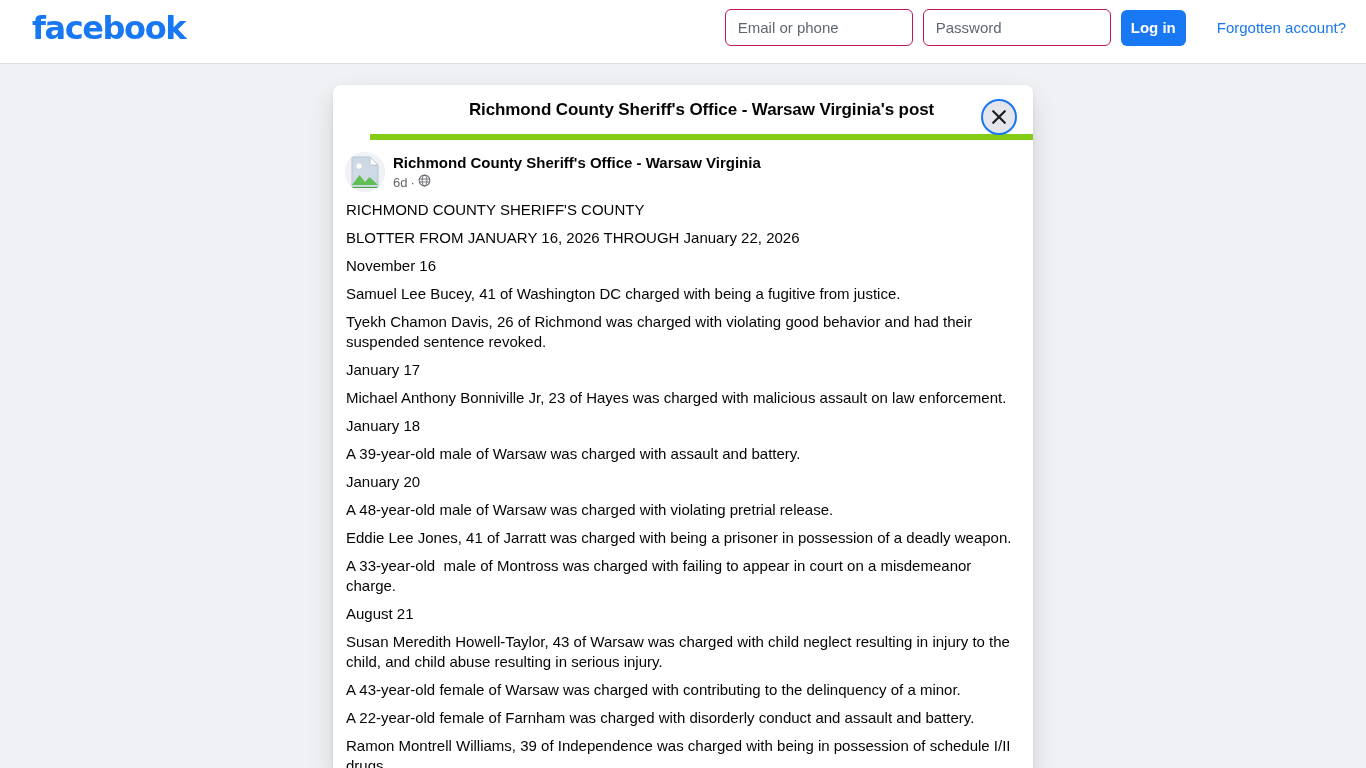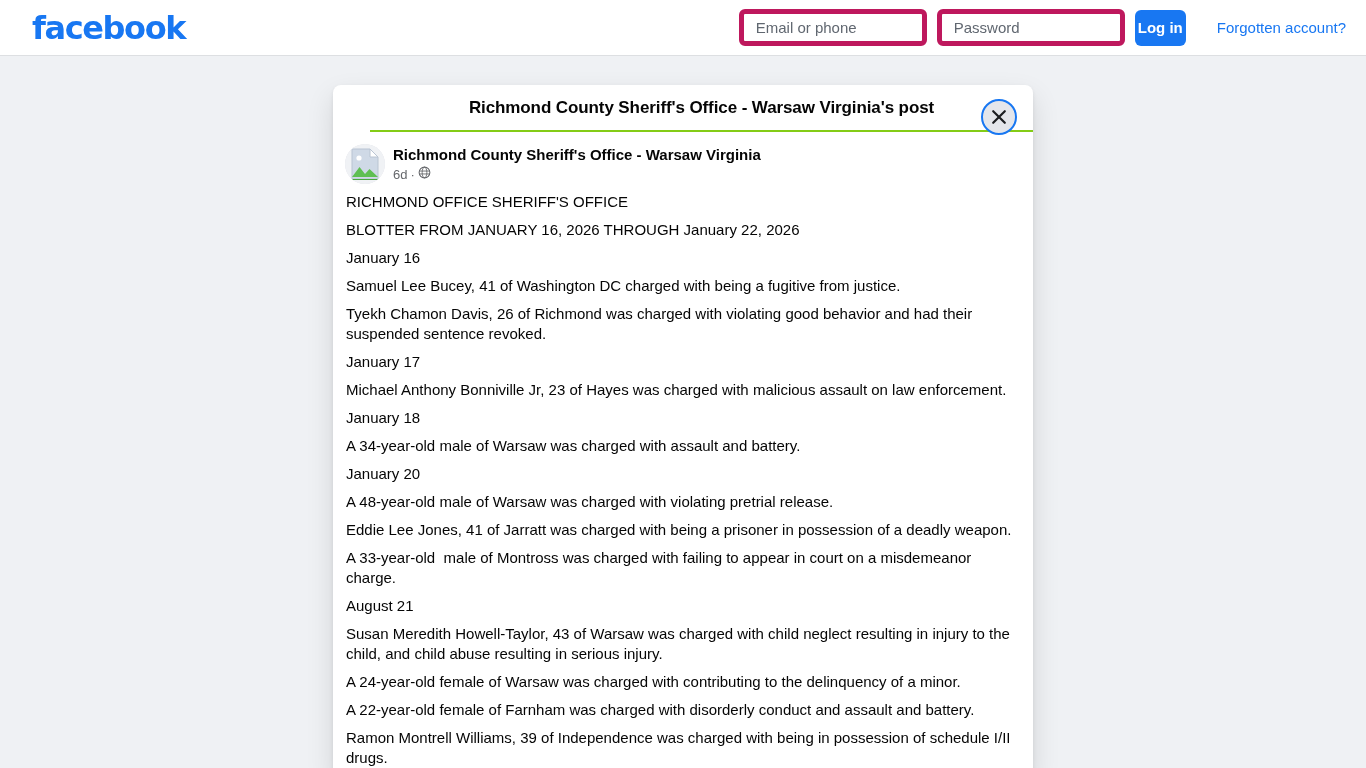--- a/index.html
+++ b/index.html
@@ -6,46 +6,46 @@
   html, body {
     width: 1366px; height: 768px;
     background: #eff1f4;
     font-family: "Liberation Sans", sans-serif;
     overflow: hidden;
   }
 
   
   .topbar {
     position: absolute; top: 0; left: 0;
-    width: 1366px; height: 56px;
+    width: 1366px; height: 64px;
     background: #ffffff;
     border-bottom: 1px solid #dddfe2;
     display: flex; align-items: center;
   }
   .fb-logo {
     position: absolute; left: 32px; top: 11px;
     font-size: 32px; font-weight: bold;
     color: #1877f2; letter-spacing: -1.4px;
     line-height: 34px;
     font-family: "DejaVu Sans", sans-serif;
   }
   .login-form {
     position: absolute; right: 10px; top: 9px;
     display: flex; align-items: center; gap: 10px;
   }
   .login-input {
     width: 188px; height: 37px;
-    border: 5px solid #be185d; border-radius: 6px;
+    border: 1px solid #be185d; border-radius: 6px;
     padding: 0 12px; font-size: 15px; color: #1c1e21;
     background: #fff; outline: none;
     font-family: "Liberation Sans", sans-serif;
   }
   .login-input::placeholder { color: #606770; opacity: 1; }
   .login-btn {
-    height: 36px; padding: 0 3px;
+    height: 36px; padding: 0 10px;
     background: #1877f2; color: #fff;
     border: none; border-radius: 6px;
     font-size: 15px; font-weight: bold; cursor: pointer;
     font-family: "Liberation Sans", sans-serif;
   }
   .forgot-link {
     margin-left: 21px; margin-right: 10px;
     color: #1877f2; font-size: 15px;
     text-decoration: none; cursor: pointer;
     white-space: nowrap;
@@ -56,22 +56,22 @@
     position: absolute;
     left: 333px; top: 85px;
     width: 700px; height: 690px;
     background: #ffffff;
     border-radius: 8px 8px 0 0;
     box-shadow: 0 12px 28px rgba(0,0,0,0.12), 0 2px 4px rgba(0,0,0,0.08);
     overflow: hidden;
   }
   .modal-header {
     position: relative;
-    height: 47px;
-    border-bottom: 2px solid #84cc16;
+    height: 55px;
+    border-bottom: 6px solid #84cc16;
     display: flex; align-items: center; justify-content: center; margin-left: 37px;
   }
   .modal-title {
     font-size: 17px; font-weight: bold;
     color: #050505; letter-spacing: -0.1px;
   }
   .close-btn {
     position: absolute; right: 16px; top: 14px;
     width: 36px; height: 36px; border-radius: 50%;
     background: #e4e6eb;
@@ -173,34 +173,34 @@
               <circle cx="8" cy="8" r="6.6" fill="none" stroke="#65676b" stroke-width="1.3"></circle>
               <ellipse cx="8" cy="8" rx="2.9" ry="6.6" fill="none" stroke="#65676b" stroke-width="1.1"></ellipse>
               <path d="M1.6 6.2 H14.4 M1.6 9.8 H14.4" stroke="#65676b" stroke-width="1.1"></path>
             </svg>
           </span>
         </div>
       </div>
     </div>
 
     <div class="post-body">
-      <div class="para">RICHMOND OFFICE SHERIFF'S OFFICE</div>
+      <div class="para">RICHMOND COUNTY SHERIFF'S COUNTY</div>
       <div class="para">BLOTTER FROM JANUARY 16, 2026 THROUGH January 22, 2026</div>
-      <div class="para">January 16</div>
+      <div class="para">November 16</div>
       <div class="para">Samuel Lee Bucey, 41 of Washington DC charged with being a fugitive from justice.</div>
       <div class="para">Tyekh Chamon Davis, 26 of Richmond was charged with violating good behavior and had their suspended sentence revoked.</div>
       <div class="para">January 17</div>
       <div class="para">Michael Anthony Bonniville Jr, 23 of Hayes was charged with malicious assault on law enforcement.</div>
       <div class="para">January 18</div>
-      <div class="para">A 34-year-old male of Warsaw was charged with assault and battery.</div>
+      <div class="para">A 39-year-old male of Warsaw was charged with assault and battery.</div>
       <div class="para">January 20</div>
       <div class="para">A 48-year-old male of Warsaw was charged with violating pretrial release.</div>
       <div class="para">Eddie Lee Jones, 41 of Jarratt was charged with being a prisoner in possession of a deadly weapon.</div>
       <div class="para">A 33-year-old  male of Montross was charged with failing to appear in court on a misdemeanor charge.</div>
       <div class="para">August 21</div>
       <div class="para">Susan Meredith Howell-Taylor, 43 of Warsaw was charged with child neglect resulting in injury to the child, and child abuse resulting in serious injury.</div>
-      <div class="para">A 24-year-old female of Warsaw was charged with contributing to the delinquency of a minor.</div>
+      <div class="para">A 43-year-old female of Warsaw was charged with contributing to the delinquency of a minor.</div>
       <div class="para">A 22-year-old female of Farnham was charged with disorderly conduct and assault and battery.</div>
       <div class="para">Ramon Montrell Williams, 39 of Independence was charged with being in possession of schedule I/II drugs.</div>
     </div>
 
   </div>
 </div>
 
 </body></html>

